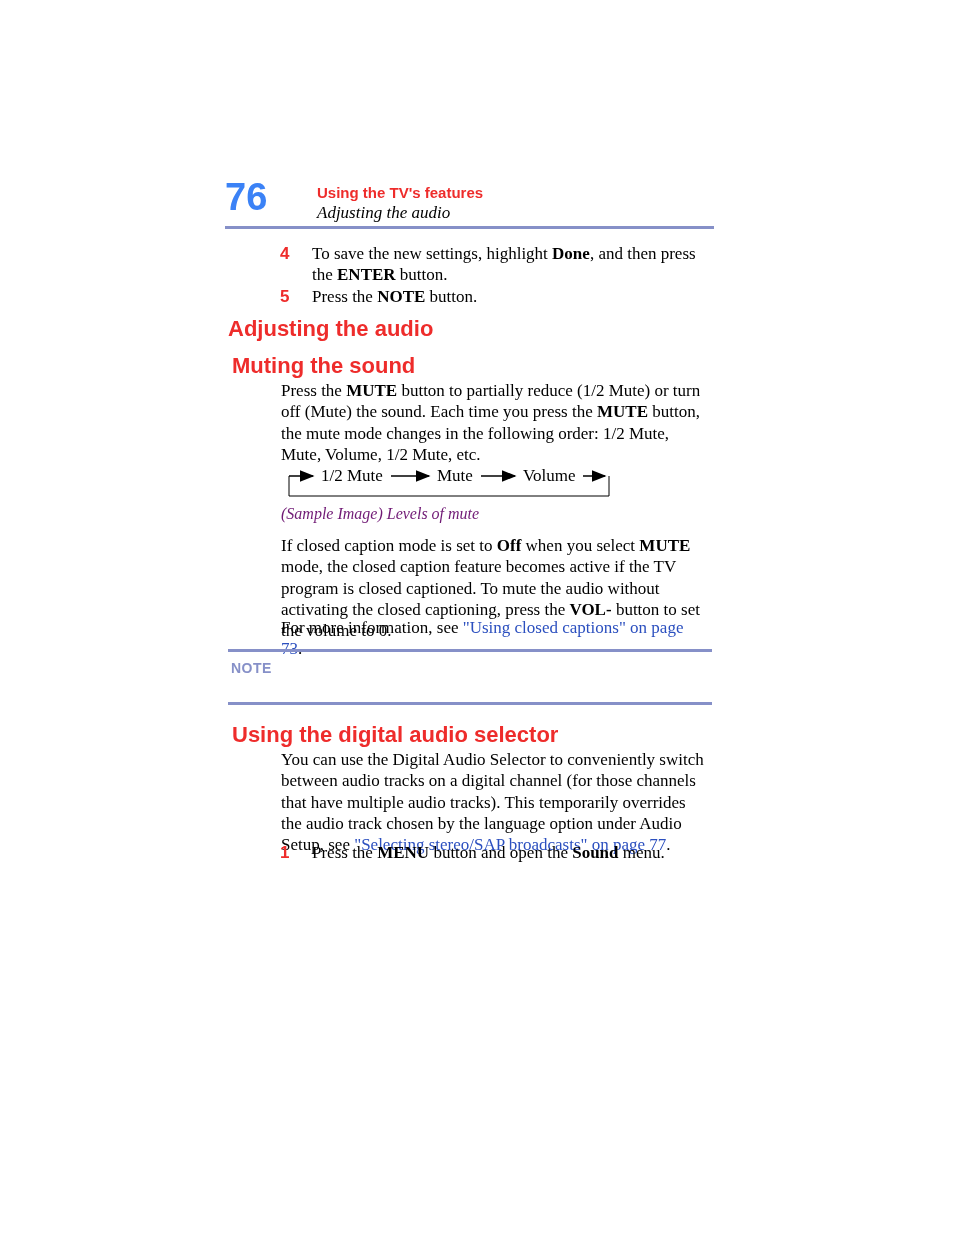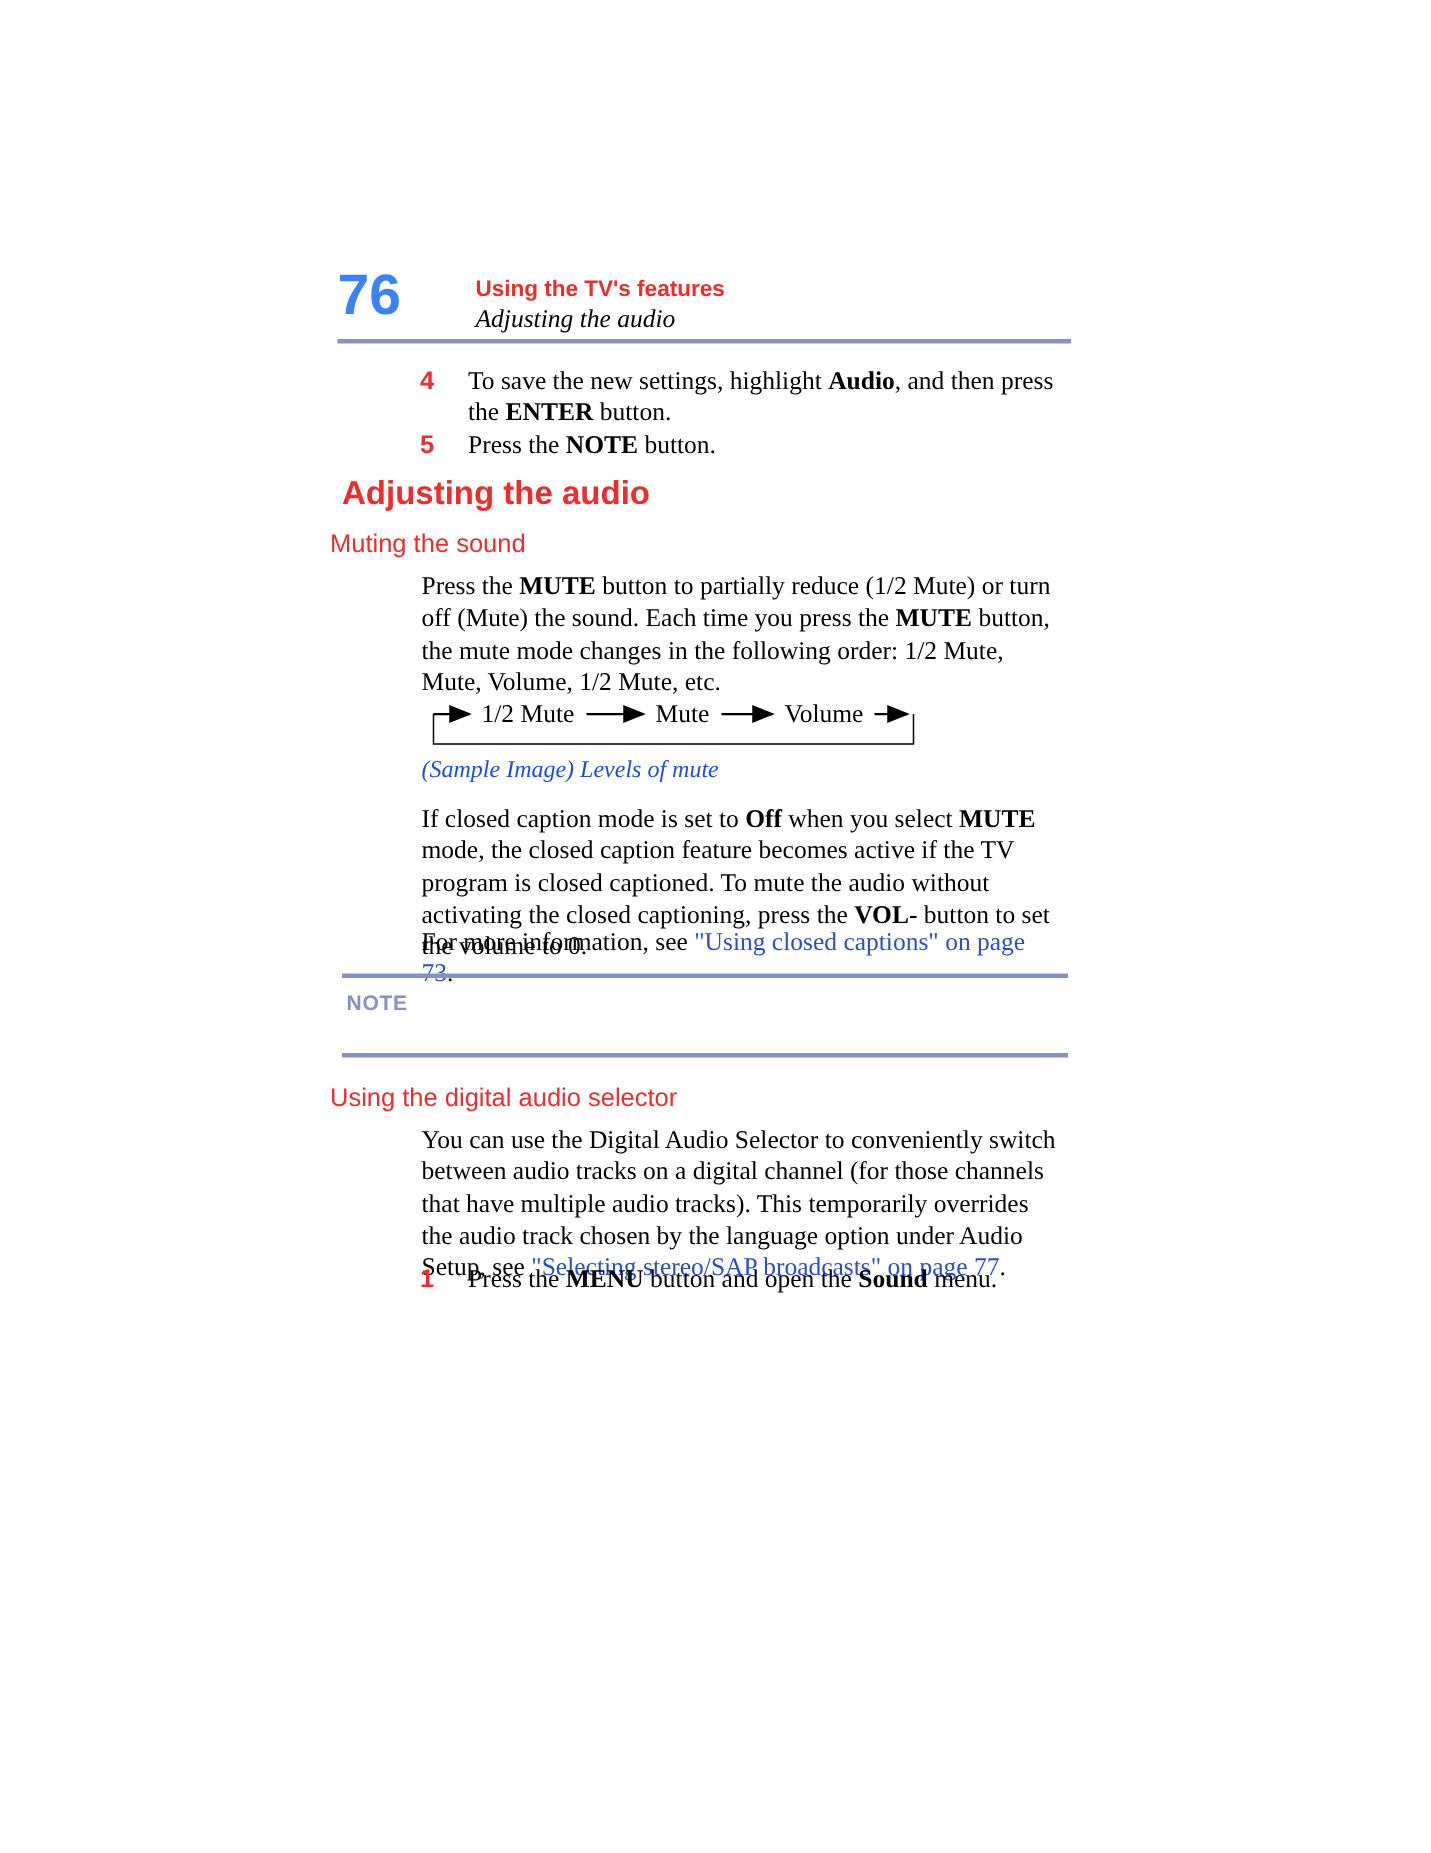--- a/index.html
+++ b/index.html
@@ -72,25 +72,25 @@
     position:absolute;
     left:228px;
     font-family:Arial,Helvetica,sans-serif;
     font-weight:700;
     color:#ee2c2b;
   }
   .h-adjust{top:316px;font-size:22px;}
   
   .h2{
     position:absolute;
-    left:220px;
-    font-family:Arial,Helvetica,sans-serif;
-    font-weight:400;
-    color:#ee2c2b;
-    font-size:17px;
+    left:232px;
+    font-family:Arial,Helvetica,sans-serif;
+    font-weight:700;
+    color:#ee2c2b;
+    font-size:22px;
   }
   .h-muting{top:353px;}
   .para{
     position:absolute;
     left:281px;
     width:425px;
     font-size:17px;
     line-height:1.25;
   }
   .p-mute1{top:380px;}
@@ -102,21 +102,21 @@
     width:334px;
     height:38px;
   }
   .diagram svg{display:block;}
   .caption{
     position:absolute;
     left:281px;
     top:505px;
     font-style:italic;
     font-size:16px;
-    color:#1d4ed8;
+    color:#701a75;
   }
   .p-mute2{top:535px;}
   .p-mute3{top:617px;}
   .link{color:#2b4fbf;}
   
   .rule-n1{left:228px;top:649px;width:484px;}
   .note{
     position:absolute;
     left:228px;
     top:658px;
@@ -151,21 +151,21 @@
 <div class="pg-num">76</div>
 <div class="hdr-block">
   <div class="hdr-chapter">Using the TV's features</div>
   <div class="hdr-section">Adjusting the audio</div>
 </div>
 <div class="rule rule-top"></div>
 
 <div class="step step4">
   <span class="num">4</span>
   <div class="body">
-    <span>To save the new settings, highlight </span><span class="b">Audio</span><span>, and then press the </span><span class="b">ENTER</span><span> button.</span>
+    <span>To save the new settings, highlight </span><span class="b">Done</span><span>, and then press the </span><span class="b">ENTER</span><span> button.</span>
   </div>
 </div>
 
 <div class="step step5">
   <span class="num">5</span>
   <div class="body">
     <span>Press the </span><span class="b">NOTE</span><span> button.</span>
   </div>
 </div>
 

